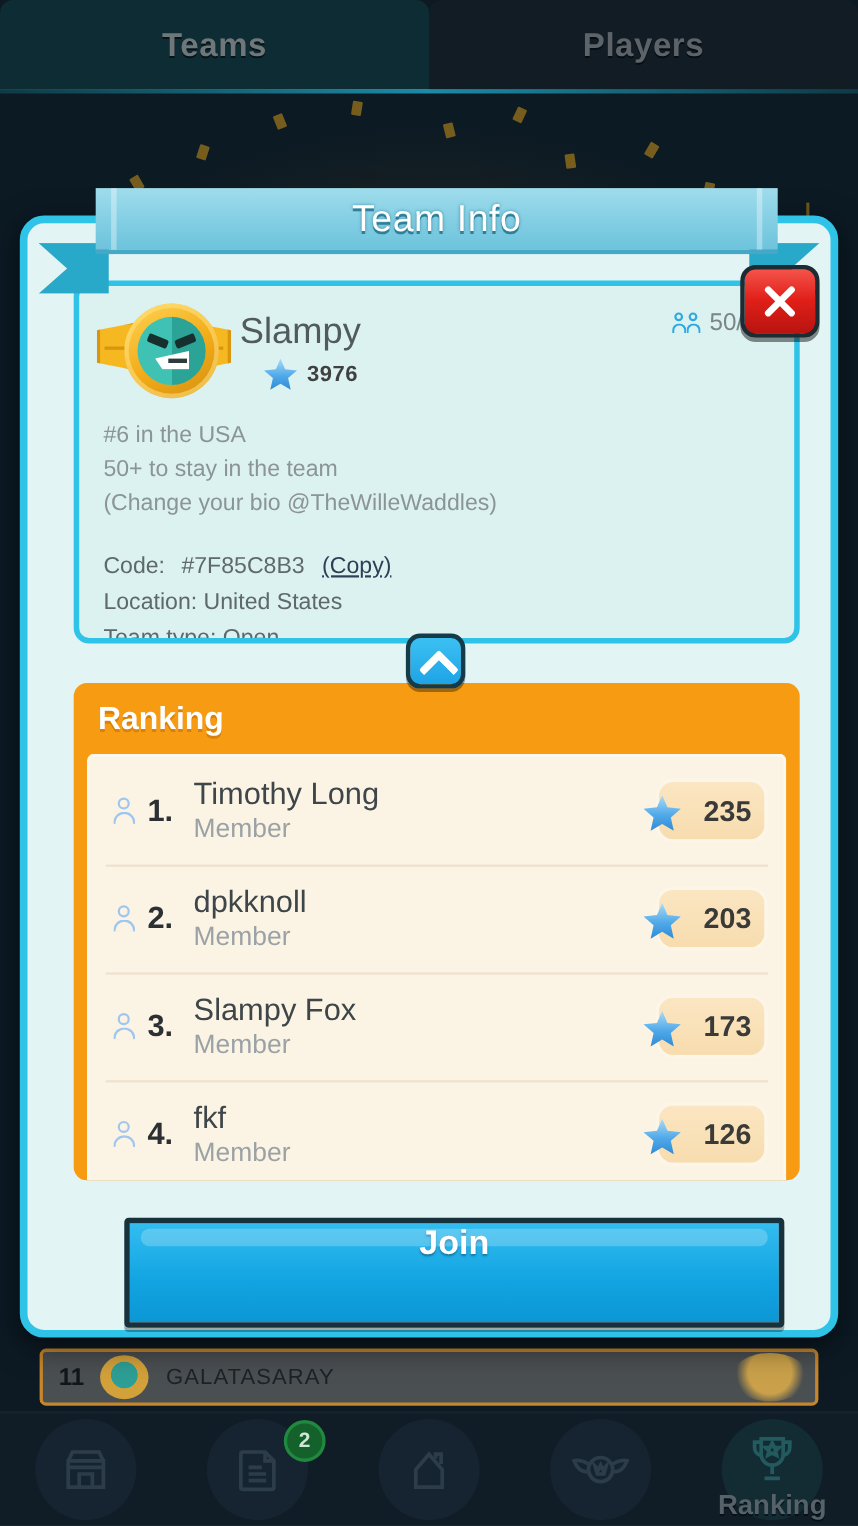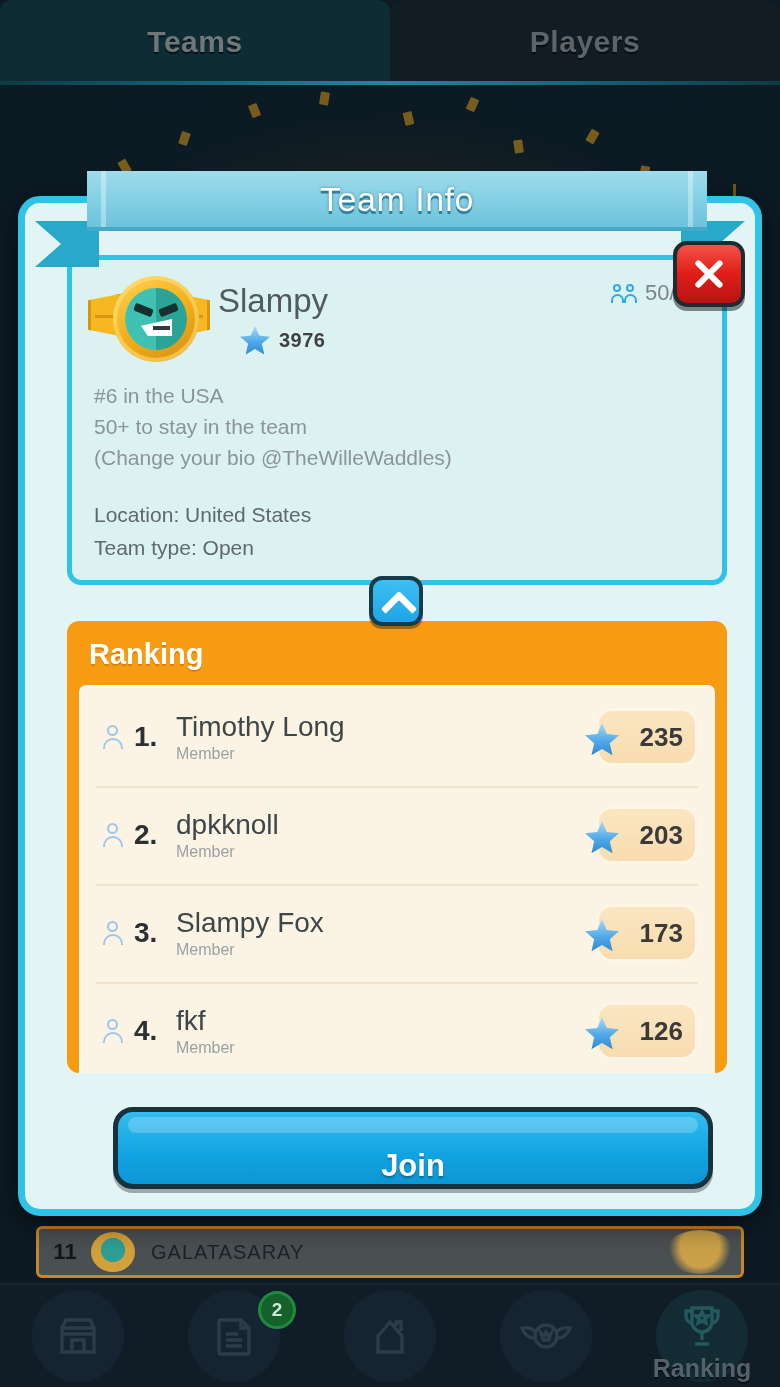--- a/index.html
+++ b/index.html
@@ -190,36 +190,36 @@
   .rank-row + .rank-row:before { content:""; position:absolute; left:14px; right:14px; top:0;
      height:2px; background:#eee2cd; }
   .usr-icon { width:24px; height:27px; position:relative; flex:0 0 24px; margin-right:8px; }
   .usr-icon i { position:absolute; left:5px; top:1px; width:11px; height:11px; border:2px solid #9ec6ef;
      border-radius:50%; }
   .usr-icon b { position:absolute; left:1px; bottom:2px; width:20px; height:11px;
      border:2px solid #9ec6ef; border-bottom:none; border-radius:10px 10px 0 0; }
   .rank-num { font-size:28px; font-weight:bold; color:#2c3033; width:42px; flex:0 0 42px; }
   .rank-texts { flex:1; }
   .rank-name { font-size:28px; color:#3e4649; line-height:1.12; }
-  .rank-role { font-size:16px; color:#9aa2a5; margin-top:2px; }
+  .rank-role { font-size:24px; color:#9aa2a5; margin-top:2px; }
   .score-pill {
     width:102px; height:58px; flex:0 0 102px; position:relative;
     background:linear-gradient(180deg,#fbe6c2 0%, #f7dcae 100%);
     border:3px solid #fdf6e8; border-radius:16px;
     display:flex; align-items:center; justify-content:flex-end; padding-right:12px;
   }
   .score-pill .star { position:absolute; left:-14px; top:12px; width:34px; height:33px; flex:none; }
   .score-val { font-size:26px; font-weight:bold; color:#3a3a38; }
 
   
   #join-btn {
-    position:absolute; left:88px; top:904px; width:600px; height:82px;
+    position:absolute; left:88px; top:904px; width:600px; height:100px;
     background:linear-gradient(180deg,#33bdf0 0%, #12a4e2 58%, #0c96d4 100%);
-    border:5px solid #17323d; border-radius:20px;
-    display:flex; align-items:flex-end; justify-content:center; cursor:pointer;
+    border:5px solid #17323d; border-radius:4px;
+    display:flex; align-items:flex-start; justify-content:center; cursor:pointer;
     box-shadow:0 4px 0 rgba(0,0,0,.3);
   }
   #join-btn:before{ content:""; position:absolute; left:10px; right:10px; top:5px; height:16px;
     background:rgba(255,255,255,.22); border-radius:10px; }
   #join-label { font-size:31px; font-weight:bold; color:#fff; text-shadow:0 2px 2px rgba(10,70,100,.55); }
 
   
   #bottomnav { position:absolute; left:0; bottom:0; width:780px; height:104px;
      background:#101d27; display:flex; z-index:10; border-top:2px solid #16242f; }
   .nav-item { flex:1; position:relative; display:flex; align-items:center; justify-content:center; cursor:pointer; }
@@ -327,20 +327,25 @@
       </div>
     </div>
 
     <div id="team-bio">
       <p>#6 in the USA</p>
       <p>50+ to stay in the team</p>
       <p>(Change your bio @TheWilleWaddles)</p>
     </div>
 
     <div id="team-details">
+      <div class="row">
+        <span>Code:</span>
+        <span style="margin-left:9px">#7F85C8B3</span>
+        <span id="copy-link">(Copy)</span>
+      </div>
       <div class="row">Location: United States</div>
       <div class="row">Team type: Open</div>
     </div>
   </div>
 
   <div id="collapse-btn">
     <span class="chev"></span>
   </div>
 
   <div id="ranking-panel">

